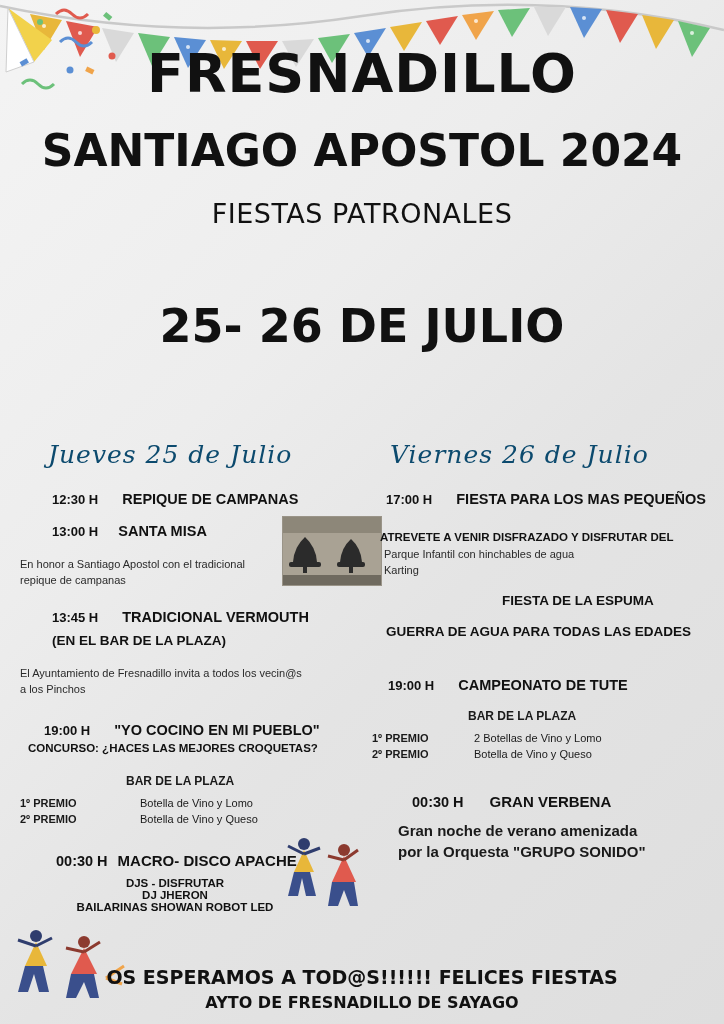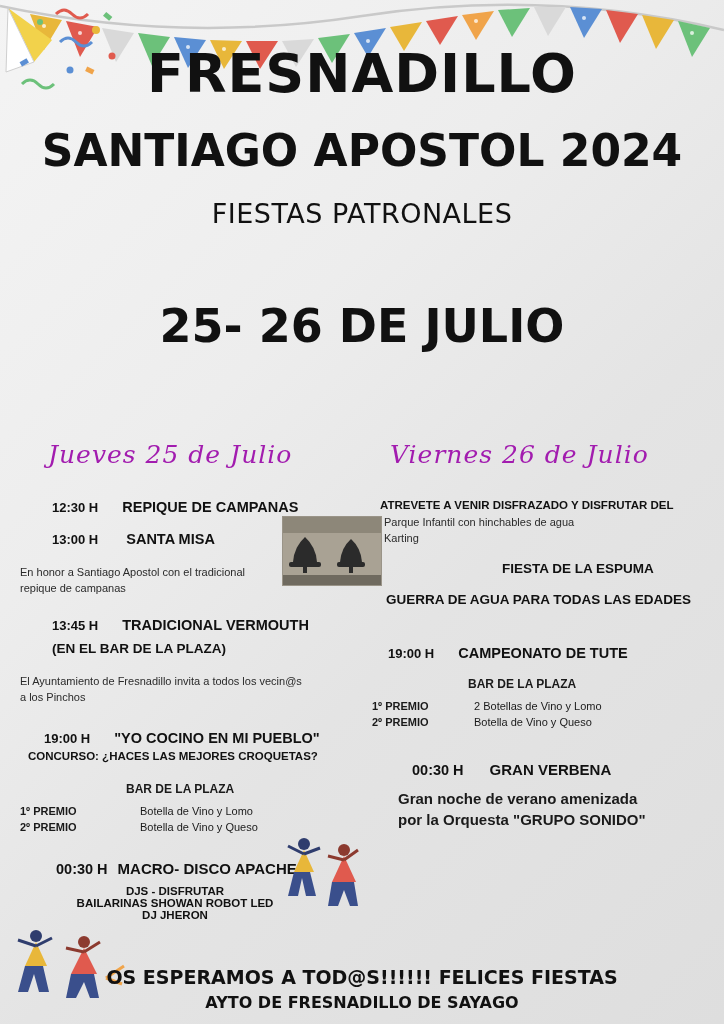--- a/index.html
+++ b/index.html
@@ -81,23 +81,23 @@
     position: absolute;
     top: 0;
   }
   .col-left { left: 20px; width: 340px; }
   .col-right { left: 372px; width: 340px; }
 
   .day-head {
     font-family: "DejaVu Serif", serif;
     font-style: italic;
     font-size: 25px;
-    color: #a21caf;
+    color: #0c4a6e;
     letter-spacing: 1px;
-    margin-bottom: 30px;
+    margin-bottom: 22px;
   }
   .col-left .day-head { padding-left: 28px; }
   .col-right .day-head { padding-left: 18px; }
   .row {
     display: flex;
     align-items: baseline;
     margin-bottom: 4px;
   }
   .time {
     font-weight: bold;
@@ -250,21 +250,21 @@
   <div class="col col-left">
     <div class="day-head">Jueves 25 de Julio</div>
 
     <div class="row" style="padding-left:32px;">
       <span class="time">12:30 H</span>
       <span class="ename" style="margin-left:24px;">REPIQUE DE CAMPANAS</span>
     </div>
 
     <div class="row" style="padding-left:32px;margin-top:16px;">
       <span class="time">13:00 H</span>
-      <span class="ename" style="margin-left:28px;">SANTA MISA</span>
+      <span class="ename" style="margin-left:20px;">SANTA MISA</span>
     </div>
 
     <div class="note" style="white-space:pre-line;margin-top:18px;">En honor a Santiago Apostol con el tradicional
 repique de campanas</div>
 
     <div class="row" style="padding-left:32px;margin-top:20px;">
       <span class="time">13:45 H</span>
       <span class="ename" style="margin-left:24px;">TRADICIONAL VERMOUTH</span>
     </div>
 
@@ -292,22 +292,22 @@
       </div>
     </div>
 
     <div class="row" style="padding-left:36px;margin-top:24px;">
       <span class="time" style="font-size:14.5px;">00:30 H</span>
       <span class="ename" style="margin-left:10px;font-size:15px;">MACRO- DISCO   APACHE</span>
     </div>
 
     <div style="text-align:center;margin-top:8px;padding-right:30px;">
       <div class="sub-bold">DJS - DISFRUTAR</div>
+      <div class="sub-bold">DJ JHERON</div>
       <div class="sub-bold">BAILARINAS SHOWAN ROBOT LED</div>
-      <div class="sub-bold">DJ JHERON</div>
     </div>
 
     <div class="bells">
       <svg viewBox="0 0 98 68" width="98" height="68">
         <rect width="98" height="68" fill="#a9a294"></rect>
         <rect x="0" y="0" width="98" height="16" fill="#8d8779"></rect>
         <g fill="#2b2b2b">
           <path d="M22 20 q-11 10 -12 25 h24 q-1 -15 -12 -25 z"></path>
           <rect x="6" y="45" width="32" height="5" rx="2"></rect>
           <rect x="20" y="50" width="4" height="6"></rect>
@@ -330,20 +330,24 @@
         <path d="M66 26 l-12 26 h24 z" fill="#e05a4e"></path>
         <path d="M54 52 l-4 24 h10 l6 -16 6 16 h8 l-4 -24 z" fill="#3a4f8c"></path>
         <path d="M66 30 l-16 -4 M66 30 l14 -10" stroke="#8c3a2f" stroke-width="3" fill="none"></path>
       </g>
     </svg>
   </div>
 
   <div class="col col-right">
     <div class="day-head">Viernes 26 de Julio</div>
 
+    <div class="row" style="padding-left:14px;">
+      <span class="time">17:00 H</span>
+      <span class="ename" style="margin-left:24px;">FIESTA PARA LOS MAS PEQUEÑOS</span>
+    </div>
 
     <div class="sub-bold" style="margin-top:24px;padding-left:8px;">ATREVETE A VENIR DISFRAZADO Y DISFRUTAR DEL</div>
 
     <div class="note" style="white-space:pre-line;margin-top:4px;padding-left:12px;">Parque Infantil con hinchables de agua
 Karting</div>
 
     <div class="bold-note" style="margin-top:14px;padding-left:130px;">FIESTA DE LA ESPUMA</div>
 
 
     <div class="bold-note" style="margin-top:16px;padding-left:14px;">GUERRA DE AGUA PARA TODAS LAS EDADES</div>

